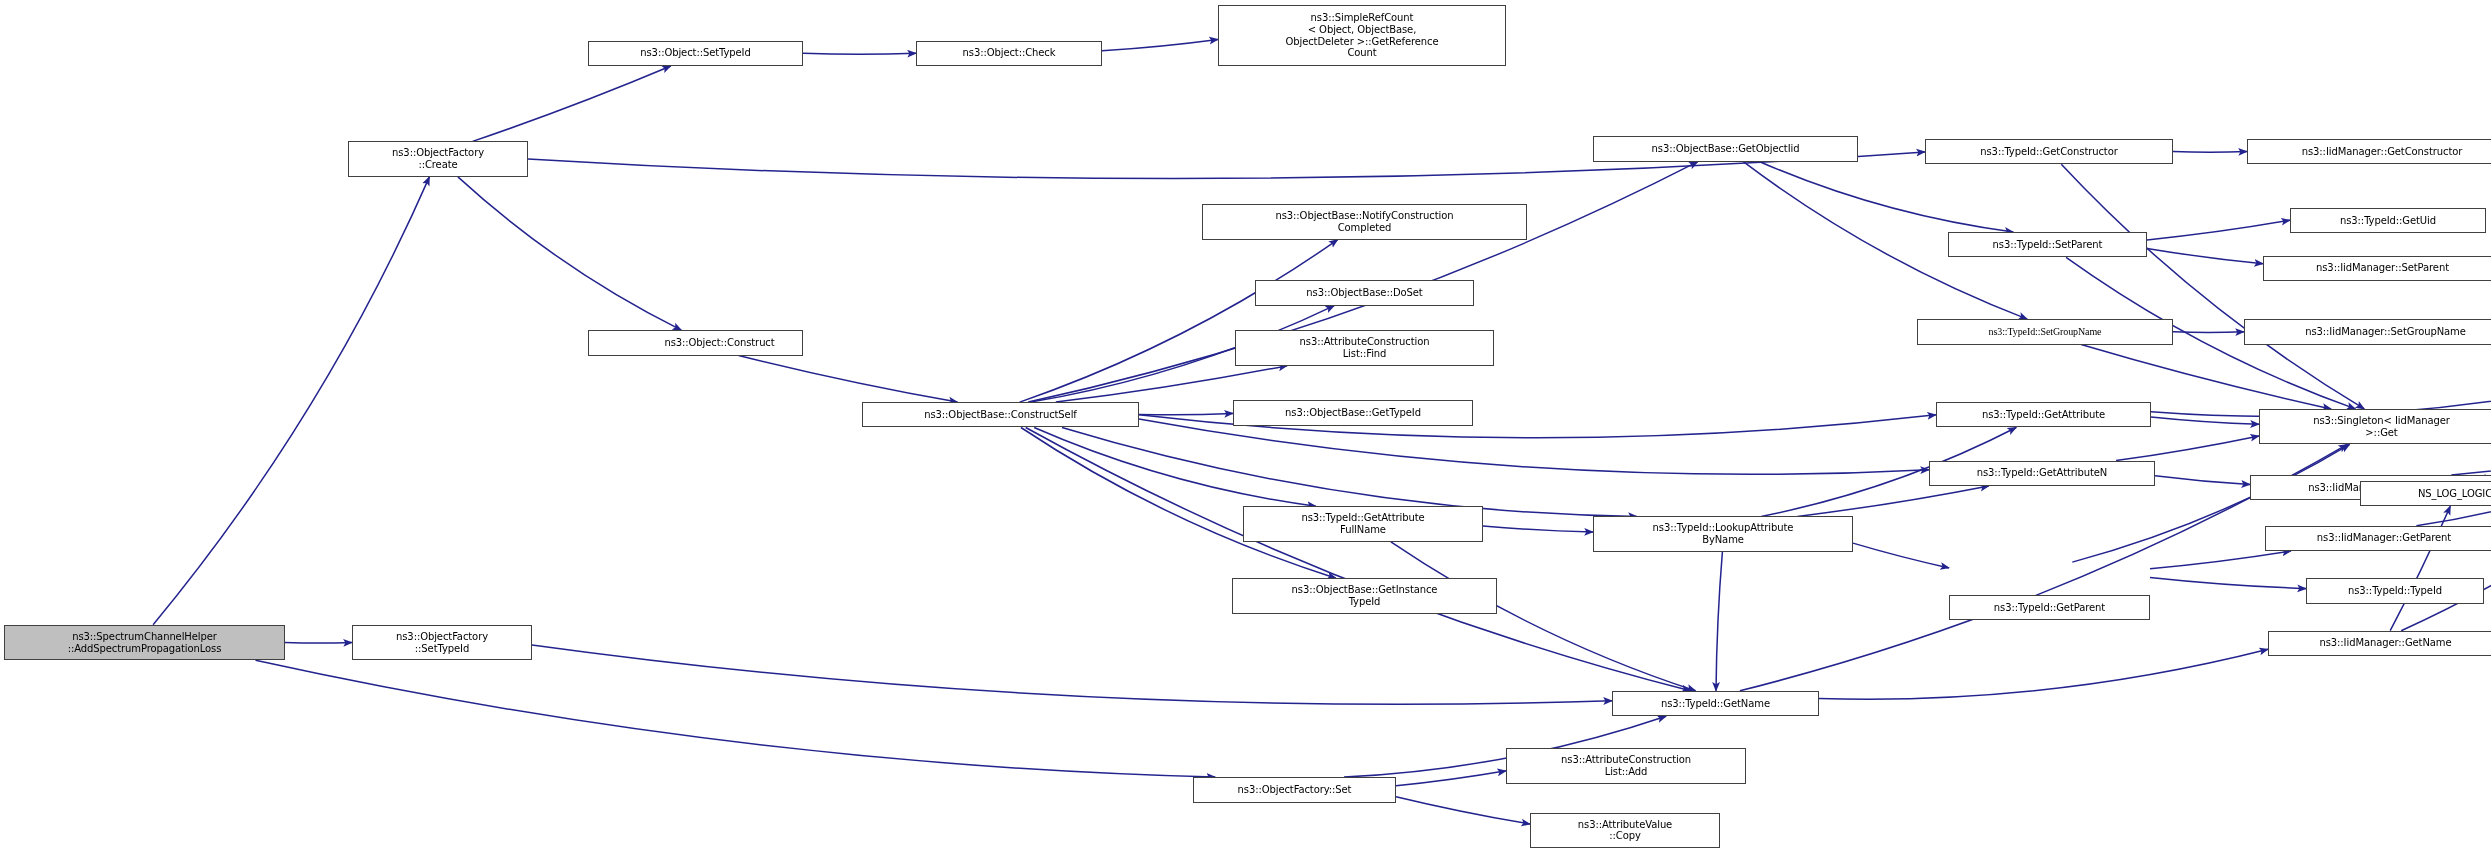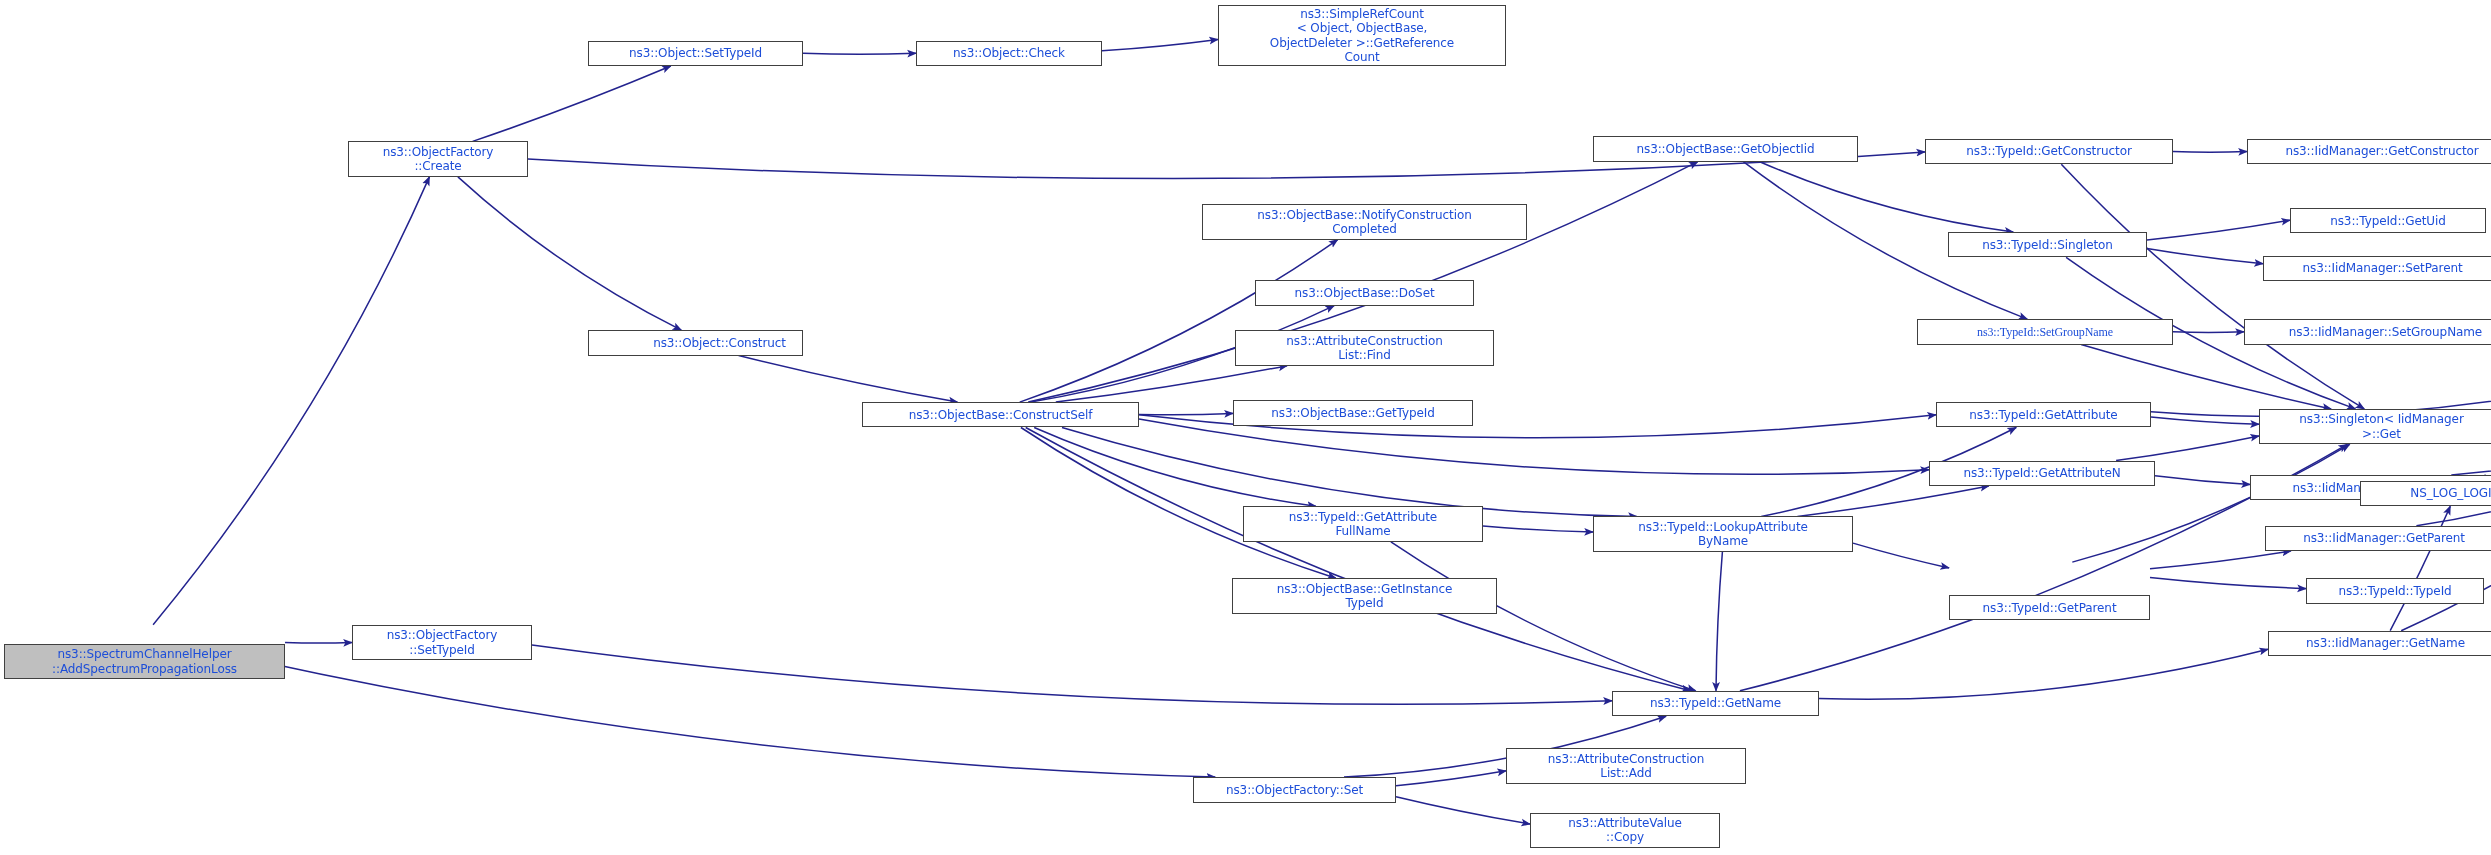--- a/index.html
+++ b/index.html
@@ -21,34 +21,33 @@
     top: 0;
     width: 2491px;
     height: 855px;
     pointer-events: none;
   }
   .node {
     position: absolute;
     box-sizing: border-box;
     border: 1.4px solid #404040;
     background: #ffffff;
-    color: #1d4ed8;
-    font-size: 12px;
+    color: #000000;
+    font-size: 10px;
     line-height: 1.18;
     display: flex;
     align-items: center;
     justify-content: center;
     text-align: center;
     white-space: pre-line;
     letter-spacing: -0.1px;
   }
   .node.root {
     background: #bfbfbf;
     border-color: #404040;
-    margin-top: 19px;
   }
   .node-label {
     display: block;
     width: 100%;
     white-space: pre-line;
   }
 </style>
 </head>
 <body>
 
@@ -139,21 +138,21 @@
       <div class="node" style="left: 1235px; top: 330.149px; width: 259px; height: 35.5545px;"><span class="node-label">ns3::AttributeConstruction
 List::Find</span></div>
       <div class="node" style="left: 1233px; top: 400.411px; width: 240px; height: 25.396px;"><span class="node-label">ns3::ObjectBase::GetTypeId</span></div>
       <div class="node" style="left: 1243px; top: 506.228px; width: 240px; height: 35.5545px;"><span class="node-label">ns3::TypeId::GetAttribute
 FullName</span></div>
       <div class="node" style="left: 1232px; top: 578.183px; width: 265px; height: 35.5545px;"><span class="node-label">ns3::ObjectBase::GetInstance
 TypeId</span></div>
       <div class="node" style="left: 1593px; top: 136.292px; width: 265px; height: 25.396px;"><span class="node-label">ns3::ObjectBase::GetObjectIid</span></div>
       <div class="node" style="left: 1925px; top: 138.832px; width: 248px; height: 25.396px;"><span class="node-label">ns3::TypeId::GetConstructor</span></div>
       <div class="node" style="left: 2247px; top: 138.832px; width: 270px; height: 25.396px;"><span class="node-label">ns3::IidManager::GetConstructor</span></div>
-      <div class="node" style="left: 1948px; top: 231.95px; width: 199px; height: 25.396px;"><span class="node-label">ns3::TypeId::Singleton</span></div>
+      <div class="node" style="left: 1948px; top: 231.95px; width: 199px; height: 25.396px;"><span class="node-label">ns3::TypeId::SetParent</span></div>
       <div class="node" style="left: 2290px; top: 208px; width: 196px; height: 25.396px; text-align: center;"><span class="node-label">ns3::TypeId::GetUid</span></div>
       <div class="node" style="left: 2263px; top: 255.653px; width: 239px; height: 25.396px;"><span class="node-label">ns3::IidManager::SetParent</span></div>
       <div class="node" style="left: 1917px; top: 319.144px; width: 256px; height: 25.396px; font-family: Liberation Serif, serif;"><span class="node-label">ns3::TypeId::SetGroupName</span></div>
       <div class="node" style="left: 2244px; top: 319.144px; width: 283px; height: 25.396px;"><span class="node-label">ns3::IidManager::SetGroupName</span></div>
       <div class="node" style="left: 1936px; top: 402.104px; width: 215px; height: 25.396px;"><span class="node-label">ns3::TypeId::GetAttribute</span></div>
       <div class="node" style="left: 1929px; top: 460.515px; width: 226px; height: 25.396px;"><span class="node-label">ns3::TypeId::GetAttributeN</span></div>
       <div class="node" style="left: 1949px; top: 562.099px; width: 201px; height: 25.396px; margin-top: 33px;"><span class="node-label">ns3::TypeId::GetParent</span></div>
       <div class="node" style="left: 1593px; top: 516.386px; width: 260px; height: 35.5545px;"><span class="node-label">ns3::TypeId::LookupAttribute
 ByName</span></div>
       <div class="node" style="left: 1612px; top: 690.772px; width: 207px; height: 25.396px;"><span class="node-label">ns3::TypeId::GetName</span></div>

